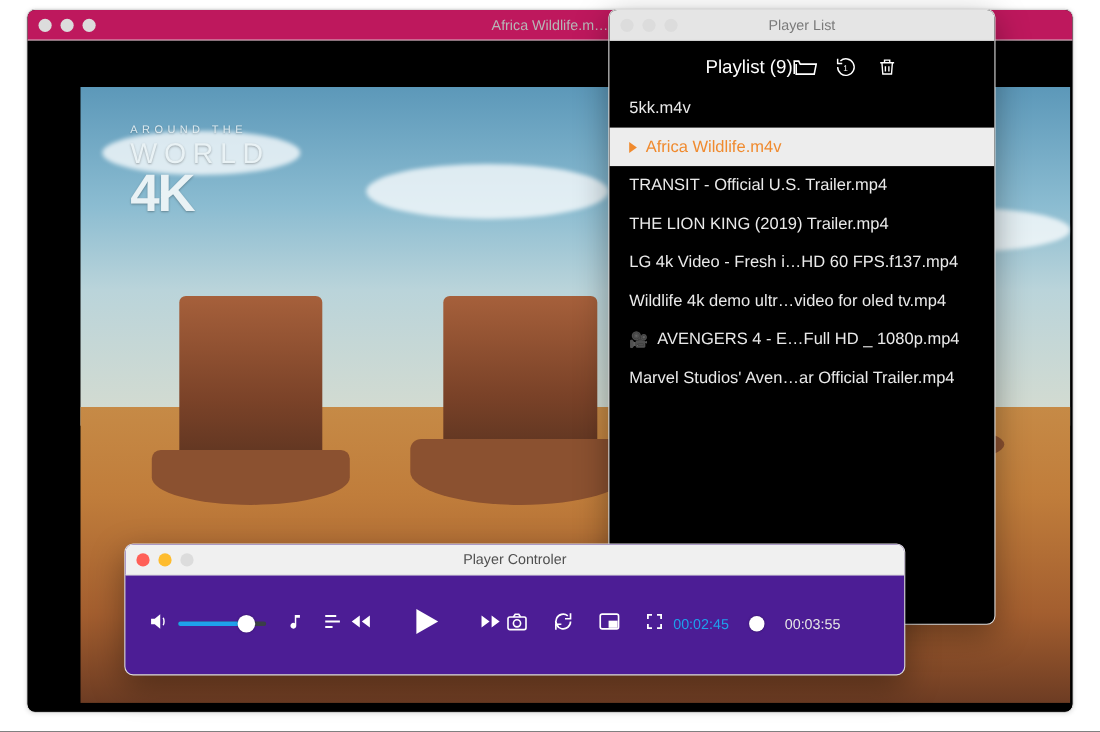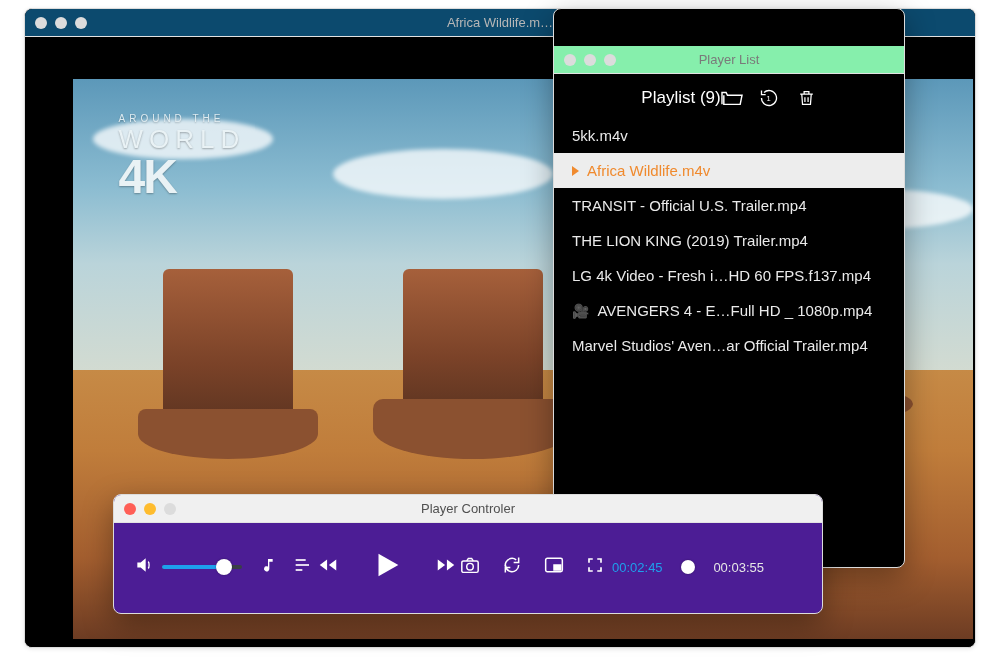--- a/index.html
+++ b/index.html
@@ -16,21 +16,21 @@
     left: 24px; top: 8px;
     width: 952px; height: 640px;
     border: 1px solid #dcdcdc;
     border-radius: 8px;
     overflow: hidden;
     background: #000;
     box-shadow: 0 1px 4px rgba(0,0,0,0.1);
   }
   .titlebar {
     height: 28px;
-    background: #0c4a6e;
+    background: #be185d;
     display: flex;
     align-items: center;
     padding: 0 10px;
     position: relative;
     border-bottom: 1px solid #e2e2e2;
   }
   .traffic { display: flex; gap: 8px; }
   .tl { width: 12px; height: 12px; border-radius: 50%; background: #dcdcdc; }
   .title-text {
     position: absolute; left: 0; right: 0; text-align: center;
@@ -84,21 +84,21 @@
     position: absolute;
     left: 553px; top: 8px;
     width: 352px; height: 560px;
     border: 1px solid #dcdcdc;
     border-radius: 8px;
     background: #000;
     overflow: hidden;
     box-shadow: 0 10px 30px rgba(0,0,0,0.35);
     z-index: 20;
   }
-  .window-playlist .titlebar { background:#86efac;margin-top:37px; }
+  .window-playlist .titlebar { background:#e5e5e5; }
   .window-playlist .title-text { color:#7a7a7a; }
   .pl-header {
     display: flex; align-items: center; justify-content: center;
     padding: 14px 18px 10px 18px;
     color: #fff;
   }
   .pl-header .label { font-size: 17px; }
   .pl-header .tools { display:flex; gap:18px; }
   .pl-header .tools .ico { width:20px; height:20px; color:#fff; cursor:pointer;}
   .pl-list { display:flex; flex-direction:column; }
@@ -233,20 +233,23 @@
       <div class="pl-item">
         <span>TRANSIT - Official U.S. Trailer.mp4</span>
       </div>
       <div class="pl-item">
         <span>THE LION KING (2019) Trailer.mp4</span>
       </div>
       <div class="pl-item">
         <span>LG 4k Video - Fresh i…HD 60 FPS.f137.mp4</span>
       </div>
       <div class="pl-item">
+        <span>Wildlife 4k demo ultr…video for oled tv.mp4</span>
+      </div>
+      <div class="pl-item">
         <span class="camera-emoji">🎥</span>
         <span>AVENGERS 4 - E…Full HD _ 1080p.mp4</span>
       </div>
       <div class="pl-item">
         <span>Marvel Studios' Aven…ar Official Trailer.mp4</span>
       </div>
     </div>
 </div>
 
 <div class="window-ctl">

